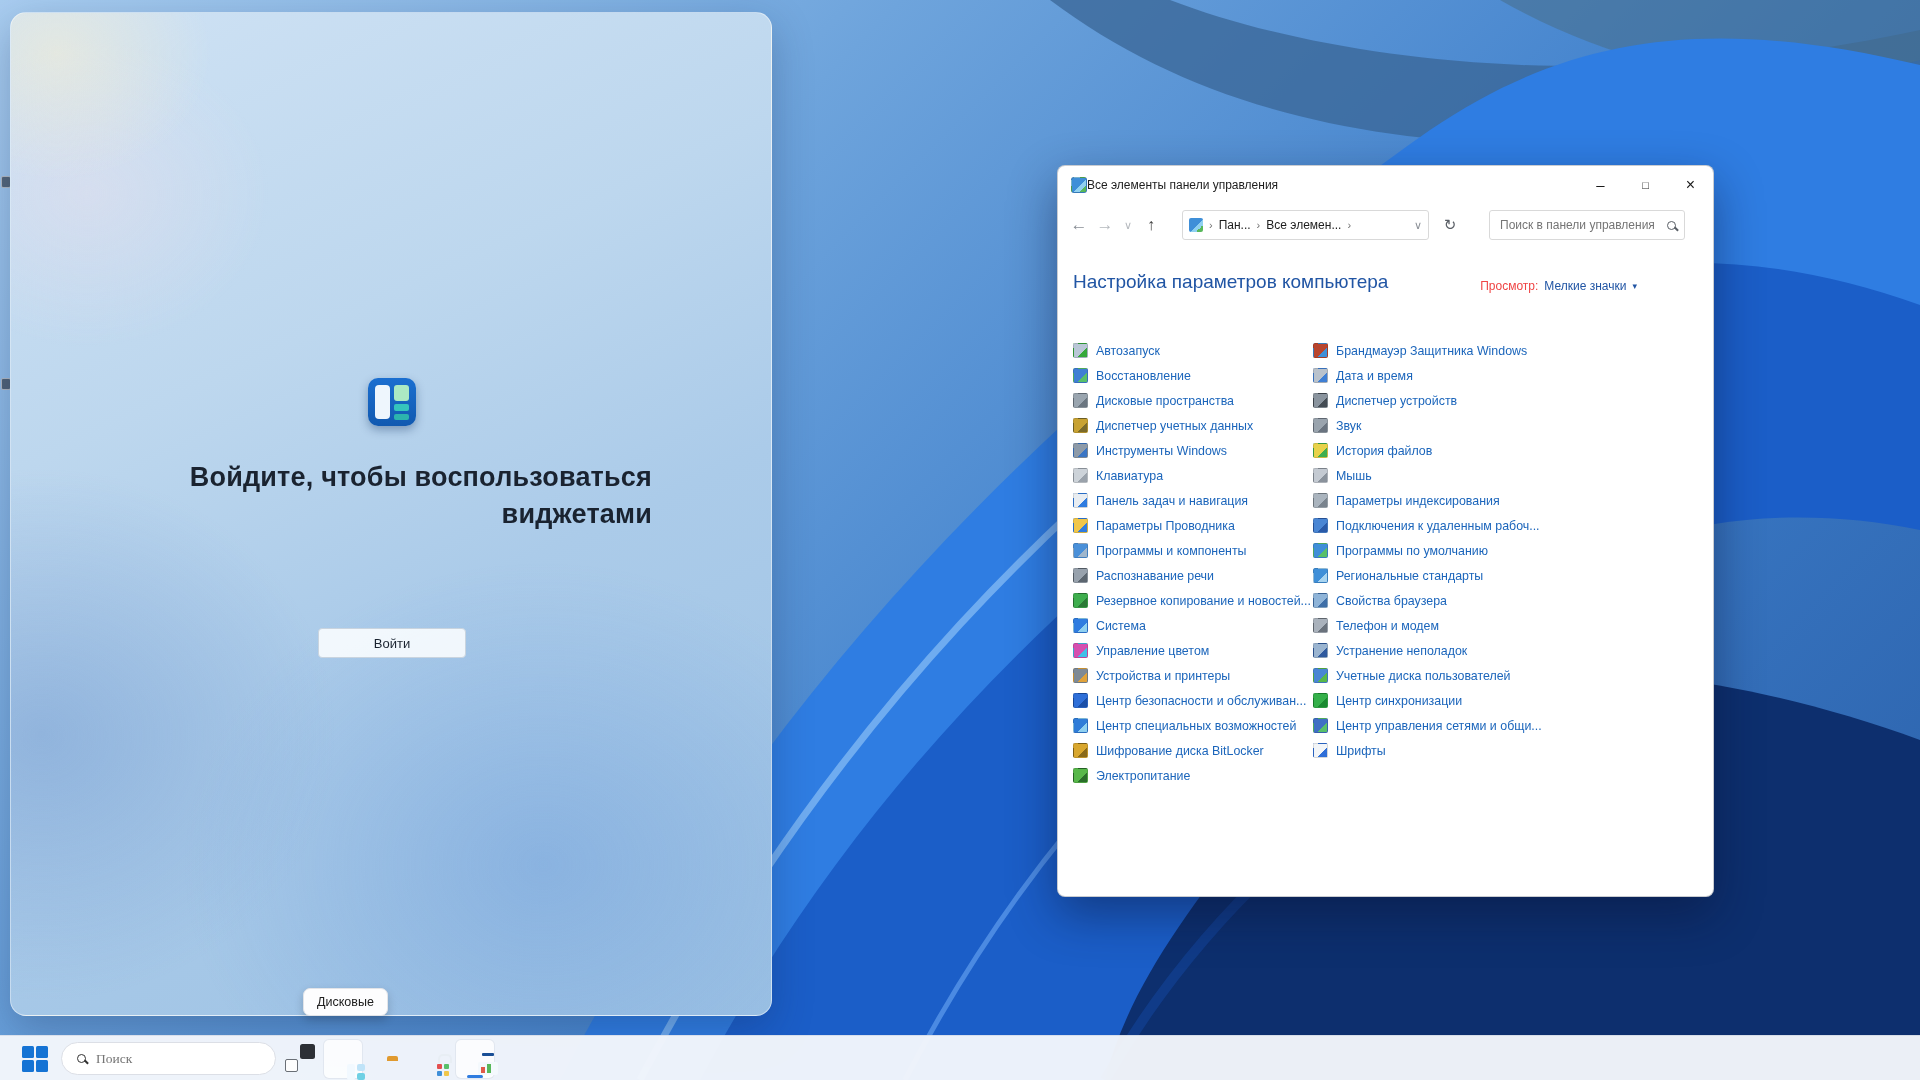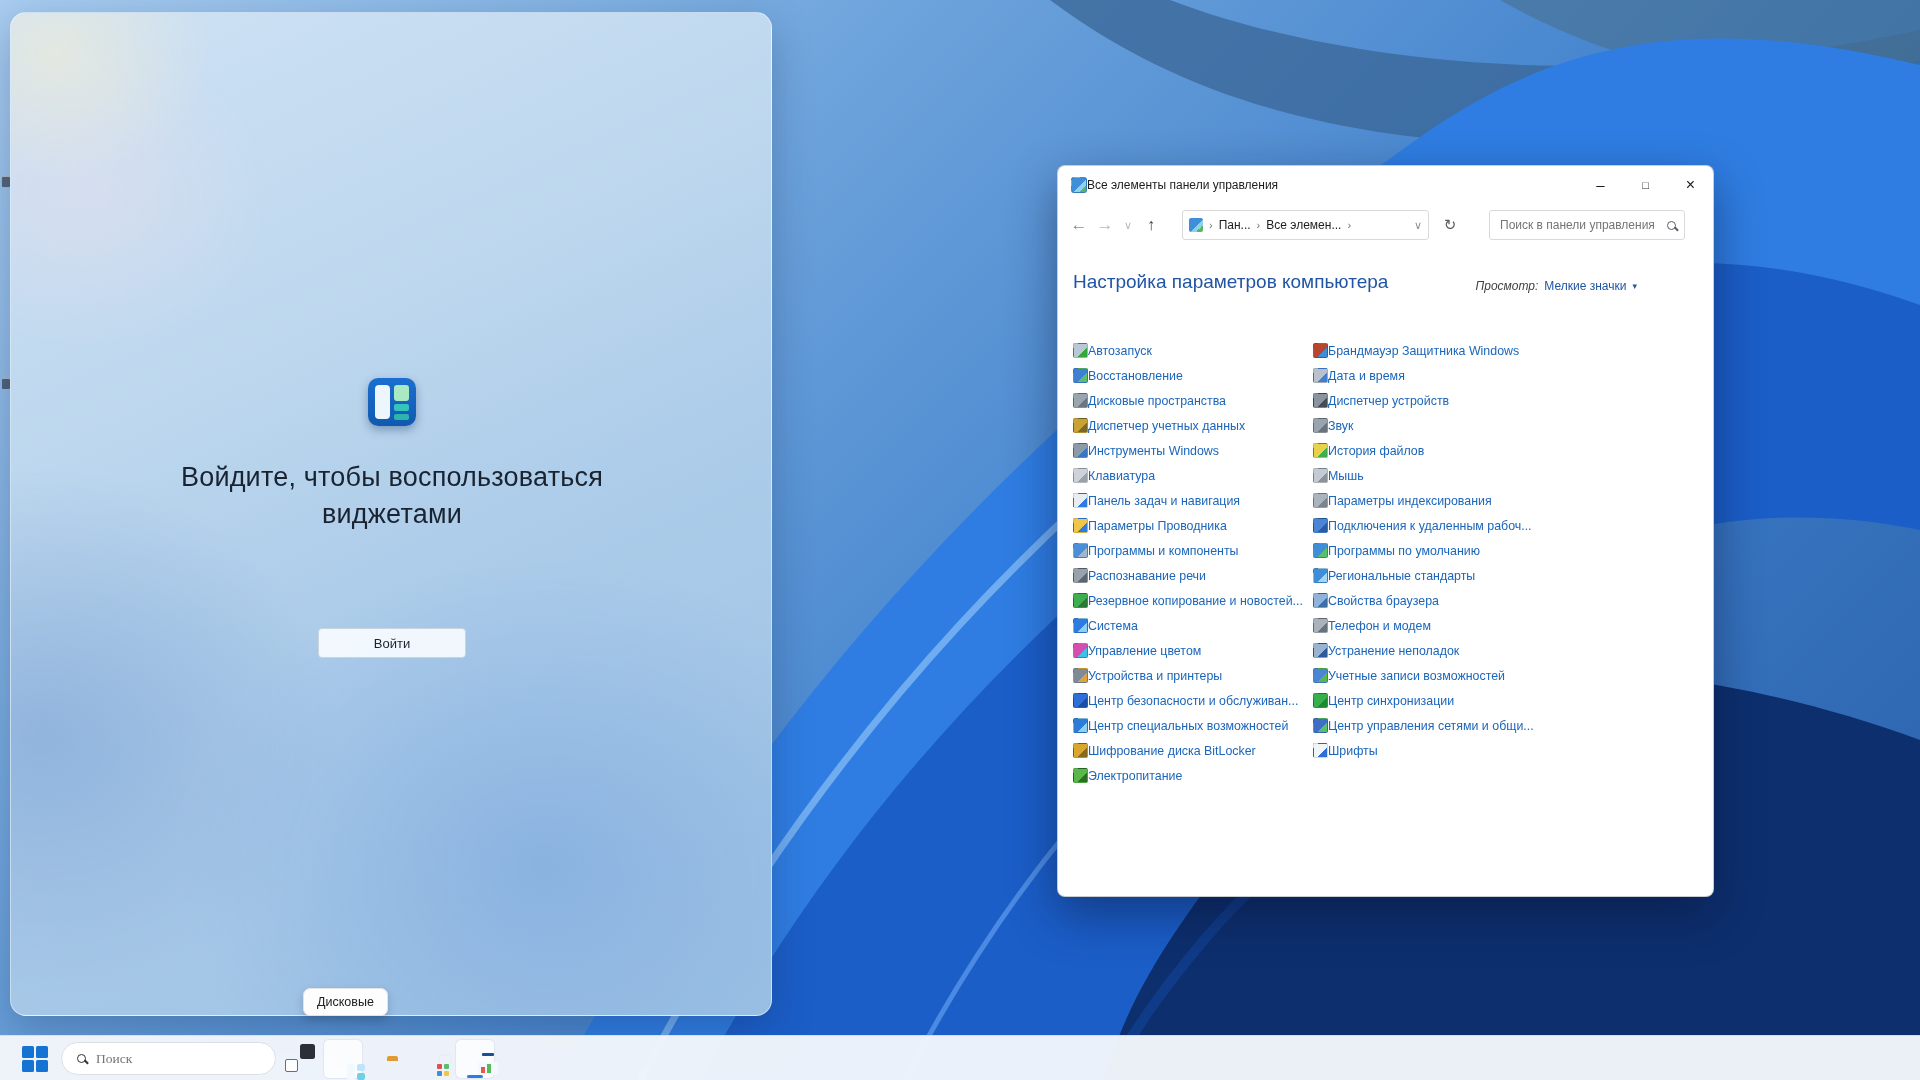--- a/index.html
+++ b/index.html
@@ -22,22 +22,22 @@
       linear-gradient(155deg,#cfe2f4 0%,#bdd7ee 34%,#abcbe9 58%,#9dc2e4 100%);
     border:1px solid rgba(255,255,255,.45);
     box-shadow:0 14px 40px rgba(20,40,80,.28); }
   .widgets-icon { position:absolute; left:357px; top:365px; width:48px; height:48px;
     border-radius:10px; background:linear-gradient(180deg,#1b6fd0,#1159b0);
     box-shadow:0 4px 10px rgba(10,40,90,.35); }
   .widgets-icon .w-left  { position:absolute; left:7px; top:7px; width:15px; height:34px; background:#eef6fd; border-radius:4px; }
   .widgets-icon .w-r1    { position:absolute; left:26px; top:7px; width:15px; height:16px; background:#abe9c3; border-radius:3px; }
   .widgets-icon .w-r2    { position:absolute; left:26px; top:26px; width:15px; height:7px; background:#35c4bd; border-radius:2px; }
   .widgets-icon .w-r3    { position:absolute; left:26px; top:36px; width:15px; height:6px; background:#2cb4ae; border-radius:2px; }
-  .widgets-title { position:absolute; left:121px; top:446px; width:520px; text-align:center;
-    font-size:27px; line-height:37px; font-weight:400; color:#1a2330; letter-spacing:.2px; }
+  .widgets-title { position:absolute; left:121px; top:446px; width:520px; text-align:right;
+    font-size:27px; line-height:37px; font-weight:700; color:#1a2330; letter-spacing:.2px; }
   .widgets-desc { position:absolute; left:121px; top:527px; width:520px; text-align:center;
     font-size:14.5px; line-height:19.5px; color:#2d3a4a; }
   .widgets-signin { position:absolute; left:307px; top:615px; width:148px; height:30px;
     background:rgba(252,254,255,.88); border:1px solid #c9d4df; border-radius:4px;
     font-size:13px; color:#1a2330; font-family:inherit; cursor:pointer; }
   .widgets-tooltip { position:absolute; left:303px; top:988px; z-index:6; padding:6px 13px;
     background:#fdfdfe; border:1px solid #e2e4e8; border-radius:7px; font-size:12.5px; color:#202020;
     box-shadow:0 4px 10px rgba(0,0,0,.18); }
 
   .edge-icon { position:absolute; width:10px; height:12px; z-index:1;
@@ -77,28 +77,28 @@
     display:flex; align-items:center; padding:0 8px 0 10px; background:#fff; }
   .cp-search input { border:none; outline:none; flex:1; font-size:12px; color:#3b82f6;
     font-family:inherit; background:transparent; }
   .mag { width:9px; height:9px; border:1.6px solid #5a5f66; border-radius:50%; position:relative; flex:none; }
   .mag::after { content:""; position:absolute; width:5px; height:1.6px; background:#5a5f66;
     transform:rotate(45deg); right:-4px; bottom:-1px; }
 
   .cp-headrow { display:flex; align-items:flex-end; padding:24px 76px 0 15px; }
   .cp-header { font-size:19px; color:#2155a4; font-weight:400; }
   .cp-view { margin-left:auto; font-size:12px; display:flex; align-items:center; gap:6px; }
-  .cp-view-label { color:#404040;font-style:italic; }
+  .cp-view-label { color:#ef4444; }
   .cp-view-value { color:#2155a4; cursor:pointer; }
   .cp-view-caret { color:#2155a4; font-size:9px; cursor:pointer; }
 
   .cp-columns { position:absolute; left:15px; top:172px; display:flex; }
   .cp-col { width:240px; display:flex; flex-direction:column; }
   .cp-col.second { margin-left:0; }
-  .cp-item { height:25px; display:flex; align-items:center; cursor:pointer; }
+  .cp-item { height:25px; display:flex; align-items:center; gap:8px; cursor:pointer; }
   .cp-ico { width:15px; height:15px; border-radius:2px; border:1px solid rgba(0,0,0,.12); flex:none; }
   .cp-label { font-size:12.4px; color:#1b65bb; white-space:nowrap; }
 
   
   .taskbar { position:absolute; left:0; bottom:0; width:1920px; height:45px; z-index:5;
     background:rgba(243,246,251,.97); border-top:1px solid rgba(120,140,170,.18);
     display:flex; align-items:center; }
   .start-btn { position:absolute; left:22px; top:10px; width:26px; height:26px; border:none;
     background:transparent; cursor:pointer; display:grid; grid-template-columns:12px 12px; gap:2px; }
   .start-btn span { width:12px; height:12px; background:#1573d4; border-radius:1.5px; }
@@ -369,21 +369,21 @@
           <div class="cp-item">
             <span class="cp-ico" style="background: linear-gradient(135deg, rgb(170, 178, 188) 0px, rgb(170, 178, 188) 62%, rgb(106, 114, 124) 62%, rgb(106, 114, 124) 100%);"></span>
             <span class="cp-label">Телефон и модем</span>
           </div>
           <div class="cp-item">
             <span class="cp-ico" style="background: linear-gradient(135deg, rgb(154, 180, 208) 0px, rgb(154, 180, 208) 62%, rgb(47, 90, 158) 62%, rgb(47, 90, 158) 100%);"></span>
             <span class="cp-label">Устранение неполадок</span>
           </div>
           <div class="cp-item">
             <span class="cp-ico" style="background: linear-gradient(135deg, rgb(74, 134, 212) 0px, rgb(74, 134, 212) 62%, rgb(88, 184, 74) 62%, rgb(88, 184, 74) 100%);"></span>
-            <span class="cp-label">Учетные записи возможностей</span>
+            <span class="cp-label">Учетные диска пользователей</span>
           </div>
           <div class="cp-item">
             <span class="cp-ico" style="background: linear-gradient(135deg, rgb(53, 176, 74) 0px, rgb(53, 176, 74) 62%, rgb(26, 138, 48) 62%, rgb(26, 138, 48) 100%);"></span>
             <span class="cp-label">Центр синхронизации</span>
           </div>
           <div class="cp-item">
             <span class="cp-ico" style="background: linear-gradient(135deg, rgb(63, 111, 196) 0px, rgb(63, 111, 196) 62%, rgb(88, 192, 106) 62%, rgb(88, 192, 106) 100%);"></span>
             <span class="cp-label">Центр управления сетями и общи...</span>
           </div>
           <div class="cp-item">

